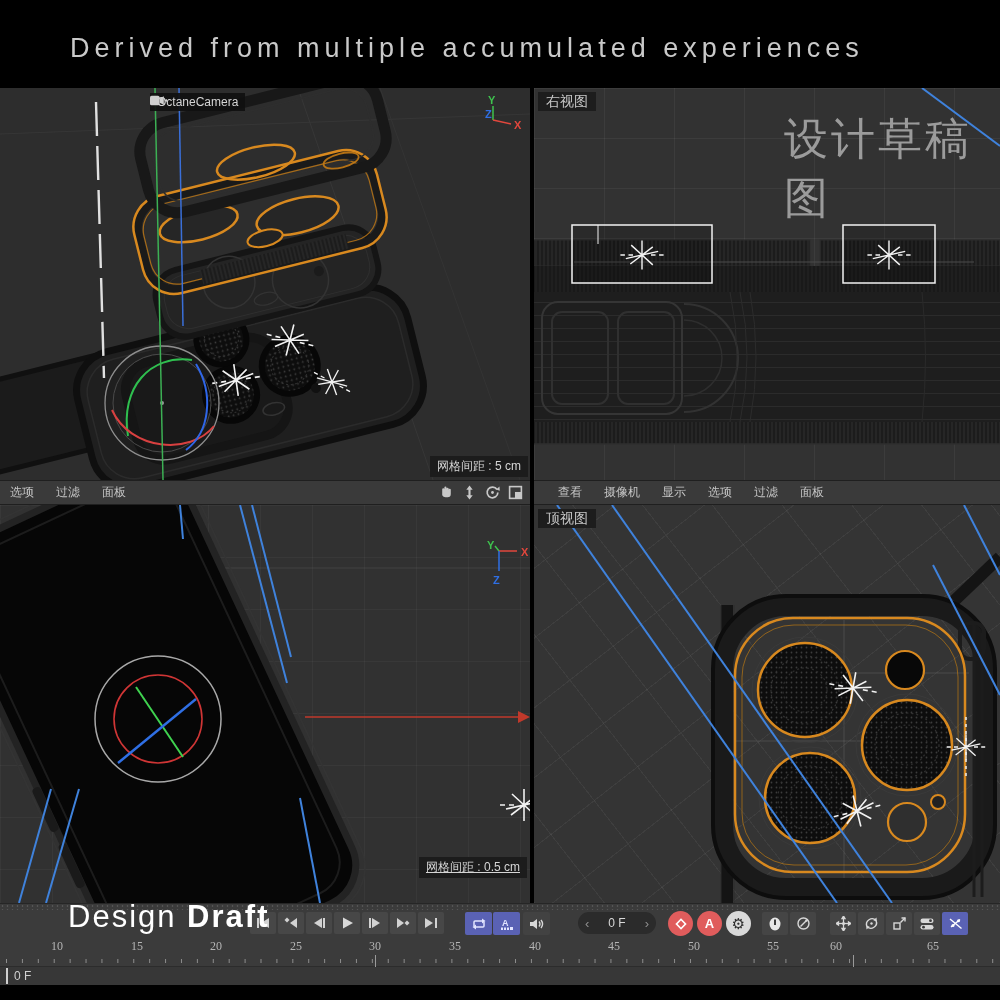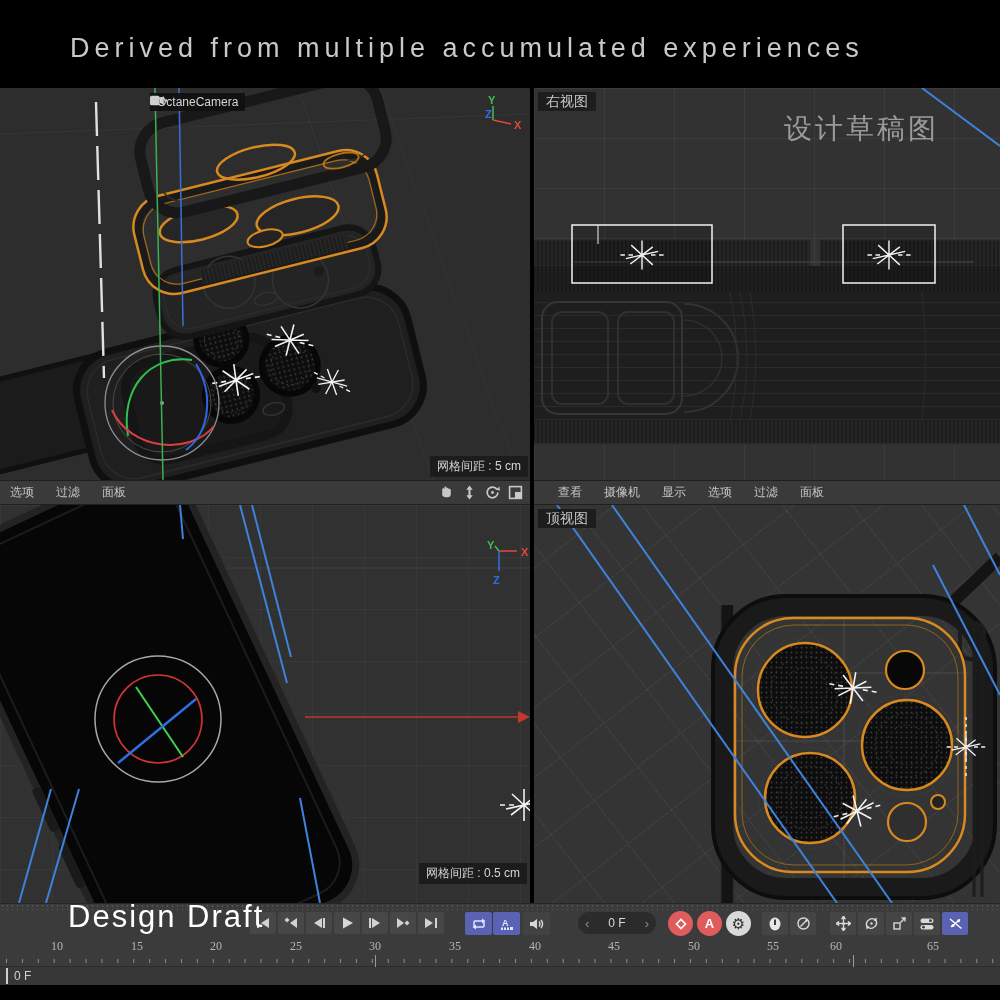--- a/index.html
+++ b/index.html
@@ -22,24 +22,24 @@
     background-size:52px 52px;}
   #vp-top{left:534px;top:505px;width:466px;height:398px;background:#343434;
     background-image:repeating-linear-gradient(52deg,rgba(255,255,255,.05) 0 1px,transparent 1px 55px),
                      repeating-linear-gradient(-38deg,rgba(255,255,255,.05) 0 1px,transparent 1px 55px);}
   .vp svg{position:absolute;left:0;top:0;}
   .vp-label{position:absolute;left:4px;top:4px;background:#1d1d1d;color:#c8c8c8;
     font-size:14px;padding:2px 8px;line-height:15px;z-index:5;}
   .grid-label{position:absolute;background:#1c1c1c;color:#d5d5d5;font-size:12px;
     padding:2px 7px;z-index:5;white-space:nowrap;}
   #persp-grid-label{right:2px;bottom:3px;margin-top:10px;}
-  #front-grid-label{right:3px;bottom:19px;}
+  #front-grid-label{right:3px;bottom:25px;text-decoration:underline;}
   #cam-label{position:absolute;left:150px;top:5px;background:rgba(16,16,16,.92);color:#d5d5d5;
     font-size:12px;padding:2px 7px;display:flex;align-items:center;gap:5px;z-index:5;}
-  #sketch-label{left:784px;top:110px;font-size:28px;letter-spacing:3px;color:#9b9b9b;z-index:6;}
+  #sketch-label{left:784px;top:110px;font-size:44px;letter-spacing:3px;color:#9b9b9b;z-index:6;}
   
   .menubar{position:absolute;top:480px;height:25px;background:#3a3a3a;
     border-top:1px solid #1f1f1f;border-bottom:1px solid #1f1f1f;box-sizing:border-box;
     display:flex;align-items:center;font-size:12px;color:#c5c5c5;}
   #menubar-left{left:0;width:530px;padding-left:10px;}
   #menubar-right{left:534px;width:516px;padding-left:24px;}
   .menu-item{margin-right:22px;cursor:default;}
   #mb-icons{margin-left:auto;display:flex;gap:6px;align-items:center;padding-right:6px;}
   .mb-icon{width:17px;height:15px;display:inline-block;}
   
@@ -58,21 +58,21 @@
   .cbtn{position:absolute;top:7px;width:25px;height:25px;border-radius:50%;
     display:flex;align-items:center;justify-content:center;}
   .cbtn.red{background:#e05c5c;}
   .cbtn.gray{background:#d9d9d9;color:#2e2e2e;font-size:15px;line-height:1;}
   .cbtn .rletter{color:#fff;font-weight:bold;font-size:13px;}
   .ibtn{position:absolute;top:8px;width:26px;height:23px;background:#454545;border-radius:2px;
     display:flex;align-items:center;justify-content:center;}
   .ibtn.on{background:#5a62b4;}
   #brand{left:68px;top:899px;z-index:50;font-size:31px;color:#fff;white-space:nowrap;}
   #brand b{font-weight:normal;letter-spacing:2px;}
-  #brand span.light{font-weight:400;letter-spacing:2px;}
+  #brand span.light{font-weight:700;letter-spacing:2px;}
   
   #ruler{left:0;top:937px;width:1000px;height:18px;background:#3b3b3b;font-family:Liberation Serif, serif;}
   #ruler span{position:absolute;bottom:1px;transform:translateX(-50%);font-size:12px;color:#b5b5b5;}
   #ticks{left:0;top:955px;width:1000px;height:12px;background:#3b3b3b;border-bottom:1px solid #2c2c2c;box-sizing:border-box;
     background-image:linear-gradient(90deg,#8d8d8d 0 1px,transparent 1px);
     background-size:15.92px 4px;background-repeat:repeat-x;background-position:6px 4px;}
   .majortick{position:absolute;top:0;width:1px;height:12px;background:#9a9a9a;}
   #playrow{left:0;top:967px;width:1000px;height:18px;background:#373737;}
   #playhead-line{position:absolute;left:6px;top:1px;width:2px;height:16px;background:#cfcfcf;}
   #playhead-label{position:absolute;left:14px;top:2px;font-size:12px;color:#d0d0d0;}

